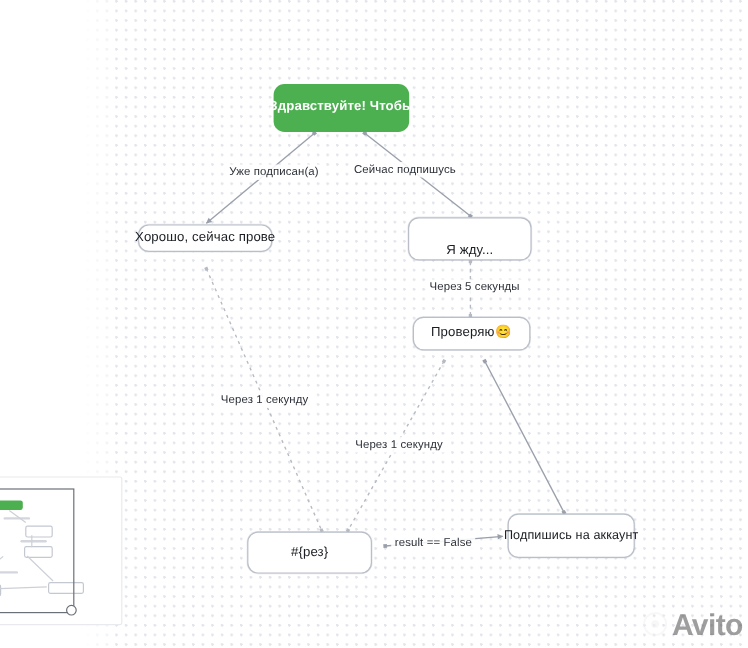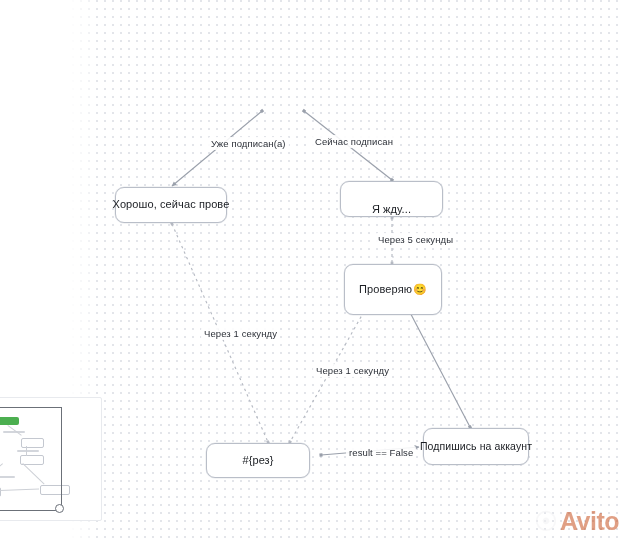--- a/index.html
+++ b/index.html
@@ -66,21 +66,20 @@
   }
   .edge-label {
     position: absolute;
     font-size: 9.5px;
     color: #2c3038;
     background: rgba(255,255,255,0.88);
     padding: 1px 3px;
     white-space: nowrap;
     letter-spacing: 0.1px;
     border-radius: 2px;
-    margin-left: 20px;
   }
   .emoji {
     font-size: 11px;
     margin-left: 1px;
   }
   
   #minimap {
     position: absolute;
     left: -18px;
     top: 397px;
@@ -140,21 +139,21 @@
     bottom: 6px;
     display: flex;
     align-items: center;
     gap: 2px;
     opacity: 0.5;
     pointer-events: none;
   }
   #watermark .wm-text {
     font-size: 25px;
     font-weight: 700;
-    color: #c2410c;
+    color: #404040;
     letter-spacing: -0.5px;
     line-height: 1;
   }
   #watermark .wm-mark {
     font-size: 24px;
     color: #f1f1f3;
     line-height: 1;
   }
 </style>
 </head>
@@ -189,45 +188,48 @@
 
     <path d="M 172,224 L 268,442" stroke="#b6bac3" stroke-width="1.15" fill="none" stroke-dasharray="2.5 3.5" marker-start="url(#nub-dash)" marker-end="url(#nub-dash)"></path>
 
     <path d="M 370,301 L 290,442" stroke="#b6bac3" stroke-width="1.15" fill="none" stroke-dasharray="2.5 3.5" marker-start="url(#nub-dash)" marker-end="url(#nub-dash)"></path>
 
     <path d="M 404,301 L 470,427" stroke="#9aa0ab" stroke-width="1.15" fill="none" marker-start="url(#nub)" marker-end="url(#nub)"></path>
 
     <path d="M 321,455 L 419,447" stroke="#9aa0ab" stroke-width="1.15" fill="none" marker-start="url(#nub)" marker-end="url(#arrow-solid)"></path>
   </svg>
 
-
-  <div class="node node-plain" style="left:115px; top:187px; width:112px; height:36px;">
+  <div class="node node-start" style="left:228px; top:70px; width:113px; height:40px; background:#4CAF50;">
+    <span>Здравствуйте! Чтобы</span>
+  </div>
+
+  <div class="node node-plain" style="left:115px; top:187px; width:112px; height:23px;">
     <span>Хорошо, сейчас прове</span>
   </div>
 
   <div class="node node-plain" style="left:340px; top:181px; width:103px; height:36px;align-items:flex-end;">
     <span>Я жду...</span>
   </div>
 
-  <div class="node node-plain" style="left:344px; top:264px; width:98px; height:51px;">
+  <div class="node node-plain" style="left:344px; top:264px; width:98px; height:28px;">
     <span>Проверяю</span>
       <span class="emoji">😊</span>
   </div>
 
   <div class="node node-plain" style="left:206px; top:443px; width:104px; height:35px;">
     <span>#{рез}</span>
   </div>
 
   <div class="node node-plain" style="left:423px; top:428px; width:106px; height:37px; font-size:10.5px;">
     <span>Подпишись на аккаунт</span>
   </div>
 
   <div class="edge-label" style="left:188px; top:137px;">Уже подписан(а)</div>
 
-  <div class="edge-label" style="left:292px; top:135px;">Сейчас подписан</div>
+  <div class="edge-label" style="left:292px; top:135px;">Сейчас подпишусь</div>
 
   <div class="edge-label" style="left:355px; top:233px;">Через 5 секунды</div>
 
   <div class="edge-label" style="left:181px; top:327px;">Через 1 секунду</div>
 
   <div class="edge-label" style="left:293px; top:364px;">Через 1 секунду</div>
 
   <div class="edge-label" style="left:326px; top:446px;">result == False</div>
 
   <div id="minimap">

